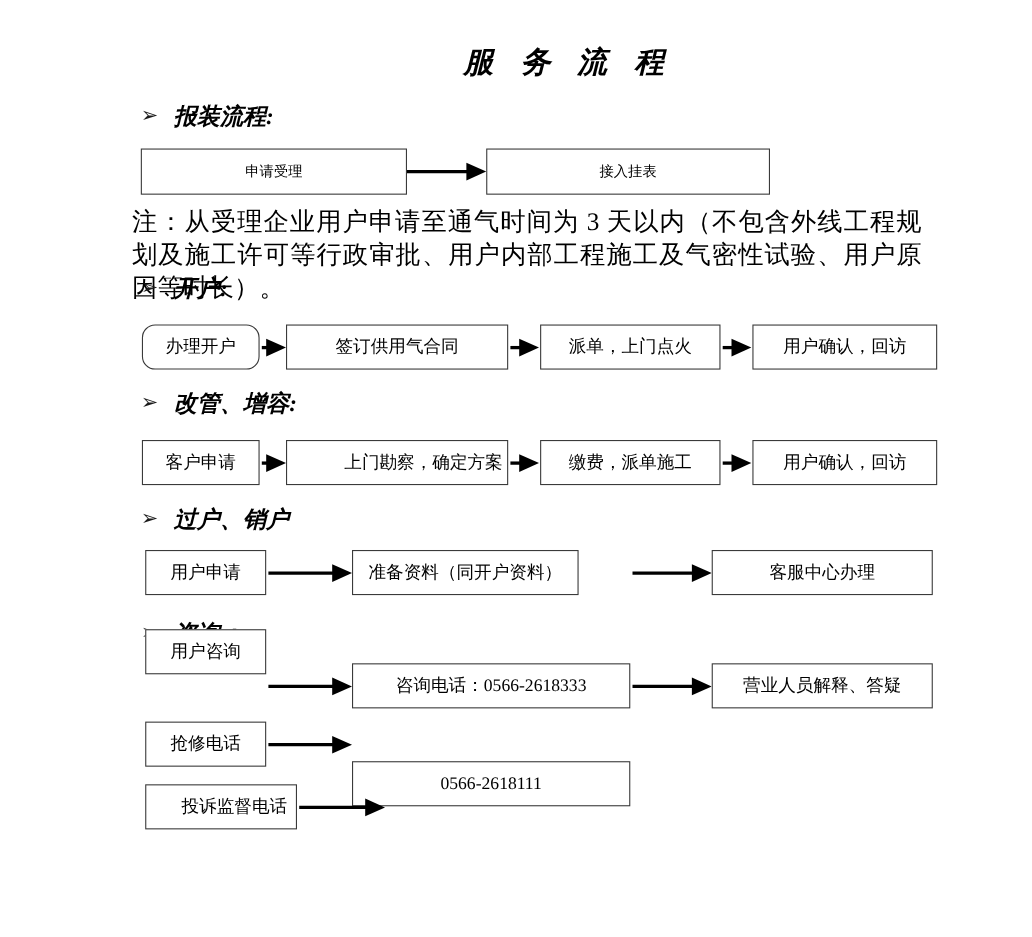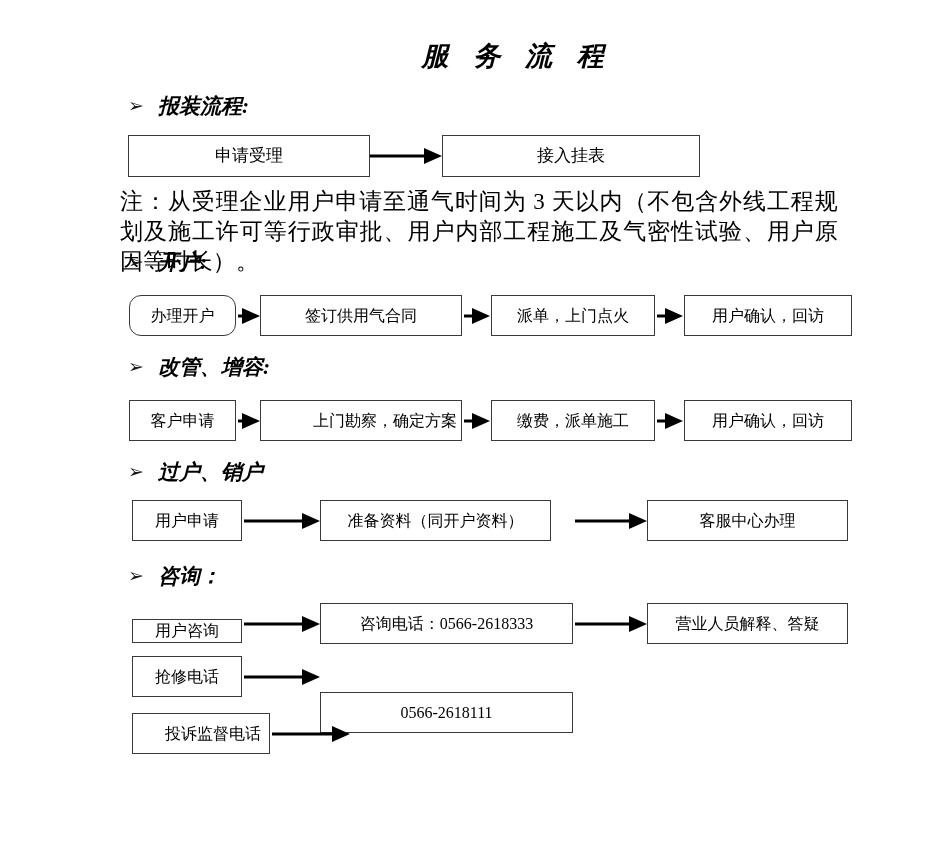--- a/index.html
+++ b/index.html
@@ -76,21 +76,21 @@
     background: #ffffff;
     display: flex;
     align-items: center;
     justify-content: center;
     font-size: 16px;
     line-height: 1.1;
     font-family: "Liberation Serif", "DejaVu Serif", serif;
     white-space: nowrap;
     color: #000;
   }
-  .flow-box.big  { font-size: 17px; }
+  .flow-box.big  { font-size: 13px; }
 
   
   .flow-arrow {
     position: absolute;
     display: block;
     overflow: visible;
   }
 </style>
 </head>
 <body>
@@ -176,35 +176,35 @@
     <span>过户、销户</span>
   </div>
 
   <div class="flow-box" style="top:500px; left:132px; width:110px; height:41px;">用户申请</div>
 
   <svg class="flow-arrow" style="top:512px; left:244px;" width="76" height="18" viewBox="0 0 76 18">
     <line x1="0" y1="9" x2="62" y2="9" stroke="#000" stroke-width="3"></line>
     <polygon points="58,1 76,9 58,17" fill="#000"></polygon>
   </svg>
 
-  <div class="flow-box" style="top:500px; left:320px; width:231px; height:41px;">准备资料（同开户资料）</div>
+  <div class="flow-box" style="top:500px; left:320px; width:206px; height:41px;">准备资料（同开户资料）</div>
 
   <svg class="flow-arrow" style="top:512px; left:575px;" width="72" height="18" viewBox="0 0 72 18">
     <line x1="0" y1="9" x2="58" y2="9" stroke="#000" stroke-width="3"></line>
     <polygon points="54,1 72,9 54,17" fill="#000"></polygon>
   </svg>
 
   <div class="flow-box" style="top:500px; left:647px; width:201px; height:41px;">客服中心办理</div>
 
   <div class="section-heading" style="top:562px; left:128px;">
     <span class="bullet-marker">➢</span>
     <span>咨询：</span>
   </div>
 
-  <div class="flow-box" style="top:619px; left:132px; width:110px; height:24px;">用户咨询</div>
+  <div class="flow-box" style="top:572px; left:132px; width:110px; height:41px;">用户咨询</div>
 
   <svg class="flow-arrow" style="top:615px; left:244px;" width="76" height="18" viewBox="0 0 76 18">
     <line x1="0" y1="9" x2="62" y2="9" stroke="#000" stroke-width="3"></line>
     <polygon points="58,1 76,9 58,17" fill="#000"></polygon>
   </svg>
 
   <div class="flow-box" style="top:603px; left:320px; width:253px; height:41px;">咨询电话：0566-2618333</div>
 
   <svg class="flow-arrow" style="top:615px; left:575px;" width="72" height="18" viewBox="0 0 72 18">
     <line x1="0" y1="9" x2="58" y2="9" stroke="#000" stroke-width="3"></line>

